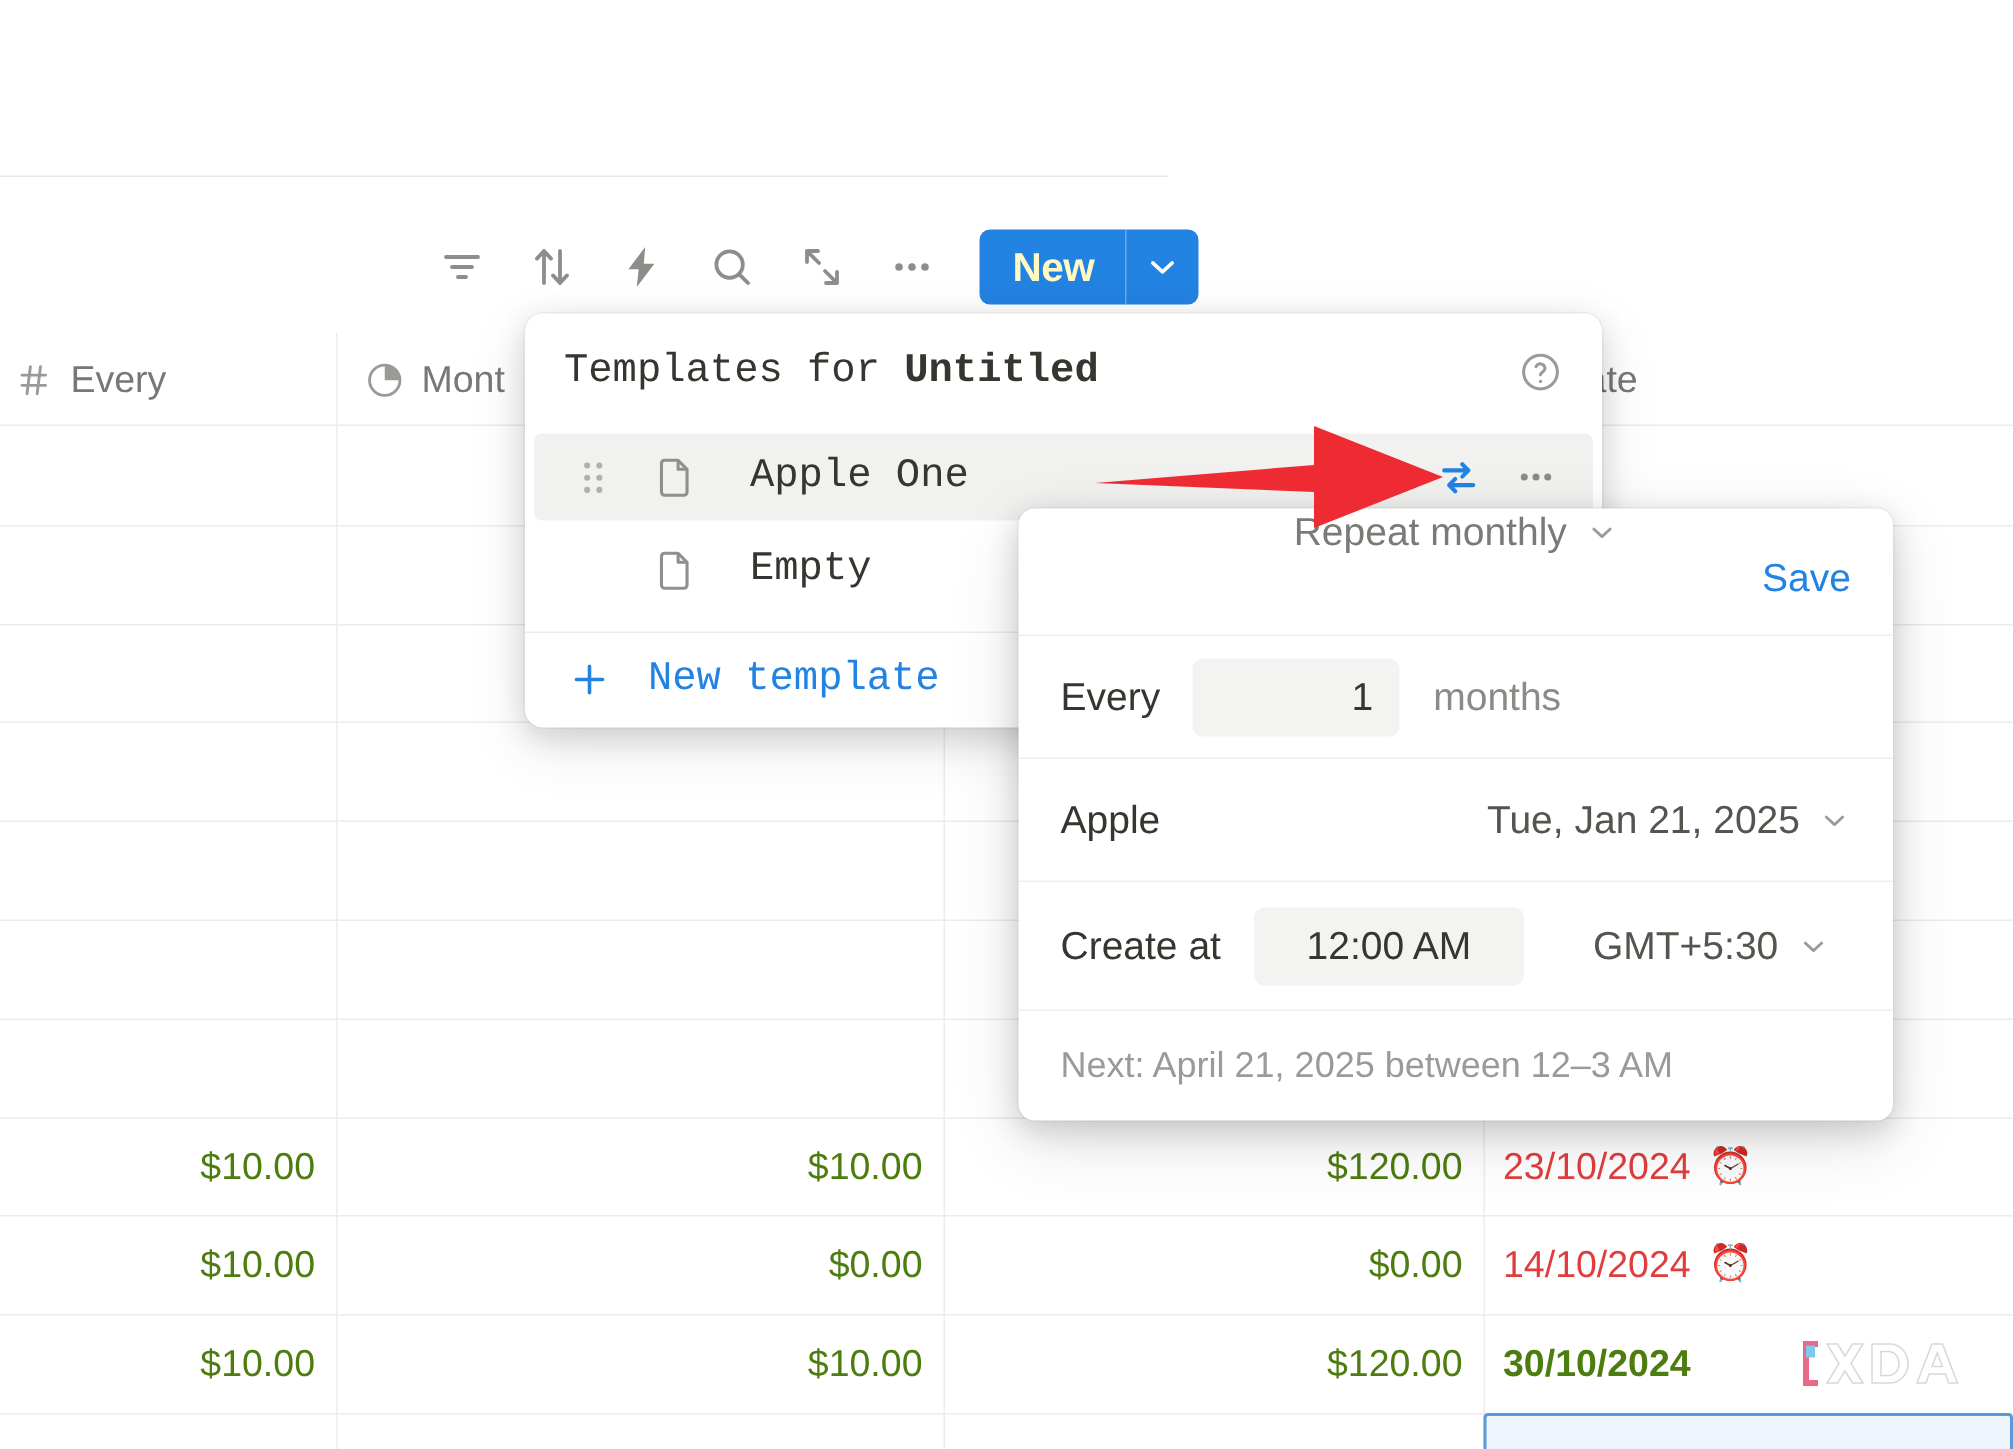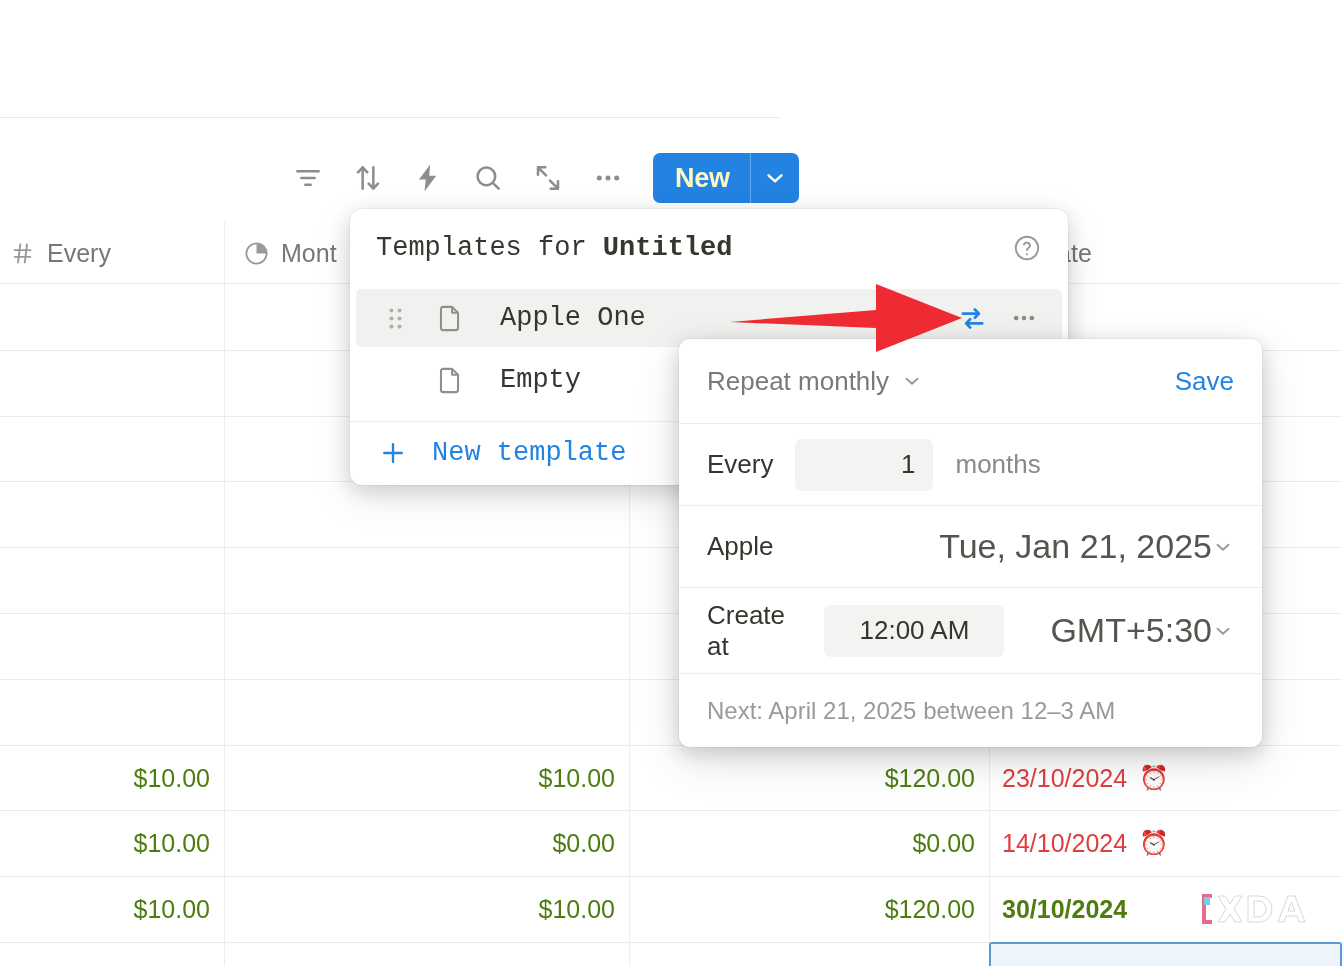--- a/index.html
+++ b/index.html
@@ -132,42 +132,42 @@
 
   
   .repeat-popup {
     position: absolute; left: 679px; top: 339px; width: 583px; height: 408px;
     background: #ffffff; border-radius: 11px;
     box-shadow: 0 0 0 1px rgba(15,15,15,0.04), 0 6px 20px rgba(15,15,15,0.16), 0 14px 46px rgba(15,15,15,0.12);
     overflow: hidden;
   }
   .rp-header {
     position: absolute; left: 0; top: 0; width: 100%; height: 84px;
-    display: flex; align-items: center; padding: 0 28px;
+    display: flex; align-items: center; padding: 0 28px; flex-direction: column;
   }
   .rp-freq { display: flex; align-items: center; gap: 12px; color: #7a7a77; font-size: 26px; }
   .rp-save { margin-left: auto; color: #2383e2; font-size: 26px; font-weight: 400; }
 
   .rp-row {
     position: absolute; left: 0; width: 100%;
     display: flex; align-items: center; padding: 0 28px;
     border-top: 1px solid #ededec;
   }
   .rp-label { font-size: 26px; color: #37352f; }
   .rp-input {
     background: #f3f3f1; border-radius: 7px;
     height: 52px; min-width: 138px;
     display: flex; align-items: center; justify-content: flex-end;
     padding-right: 18px; font-size: 26px; color: #37352f;
   }
   .rp-input.center { justify-content: center; padding-right: 0; min-width: 180px; }
   .rp-suffix { font-size: 26px; color: #8a8a86; }
   .rp-value {
-    margin-left: auto; display: flex; align-items: center; 
-    font-size: 34px; color: #55544f;
+    margin-left: auto; display: flex; align-items: center; gap: 12px;
+    font-size: 26px; color: #55544f;
   }
   .rp-next {
     position: absolute; left: 0; bottom: 0; width: 100%; height: 74px;
     display: flex; align-items: center; padding: 0 28px;
     border-top: 1px solid #ededec;
     font-size: 24px; color: #9b9a97;
   }
   .chev { color: #9b9a97; display: inline-flex; align-items: center; }
 
   

